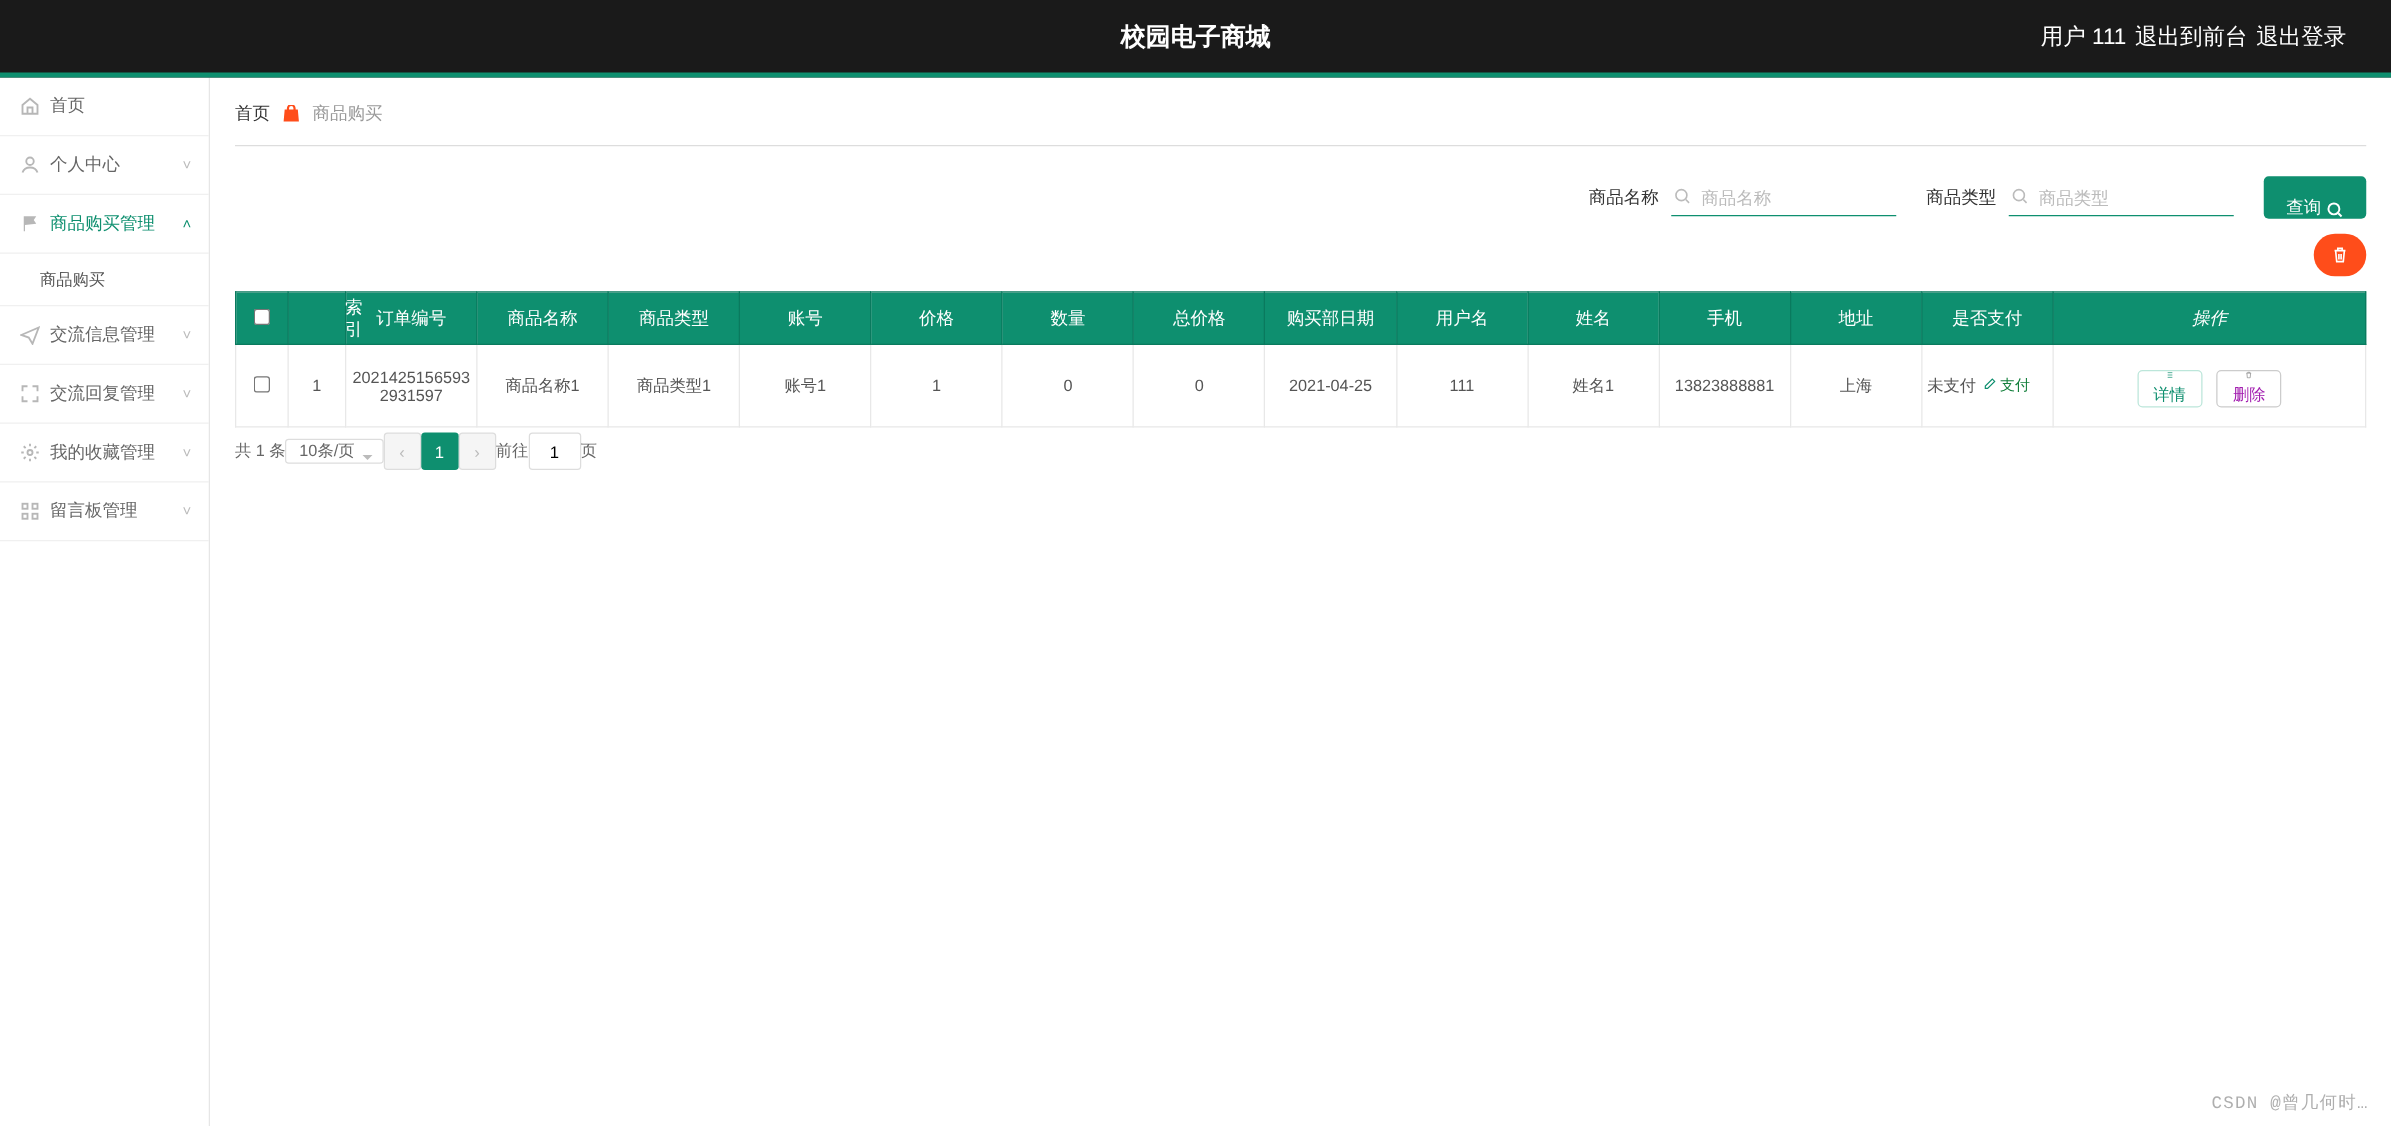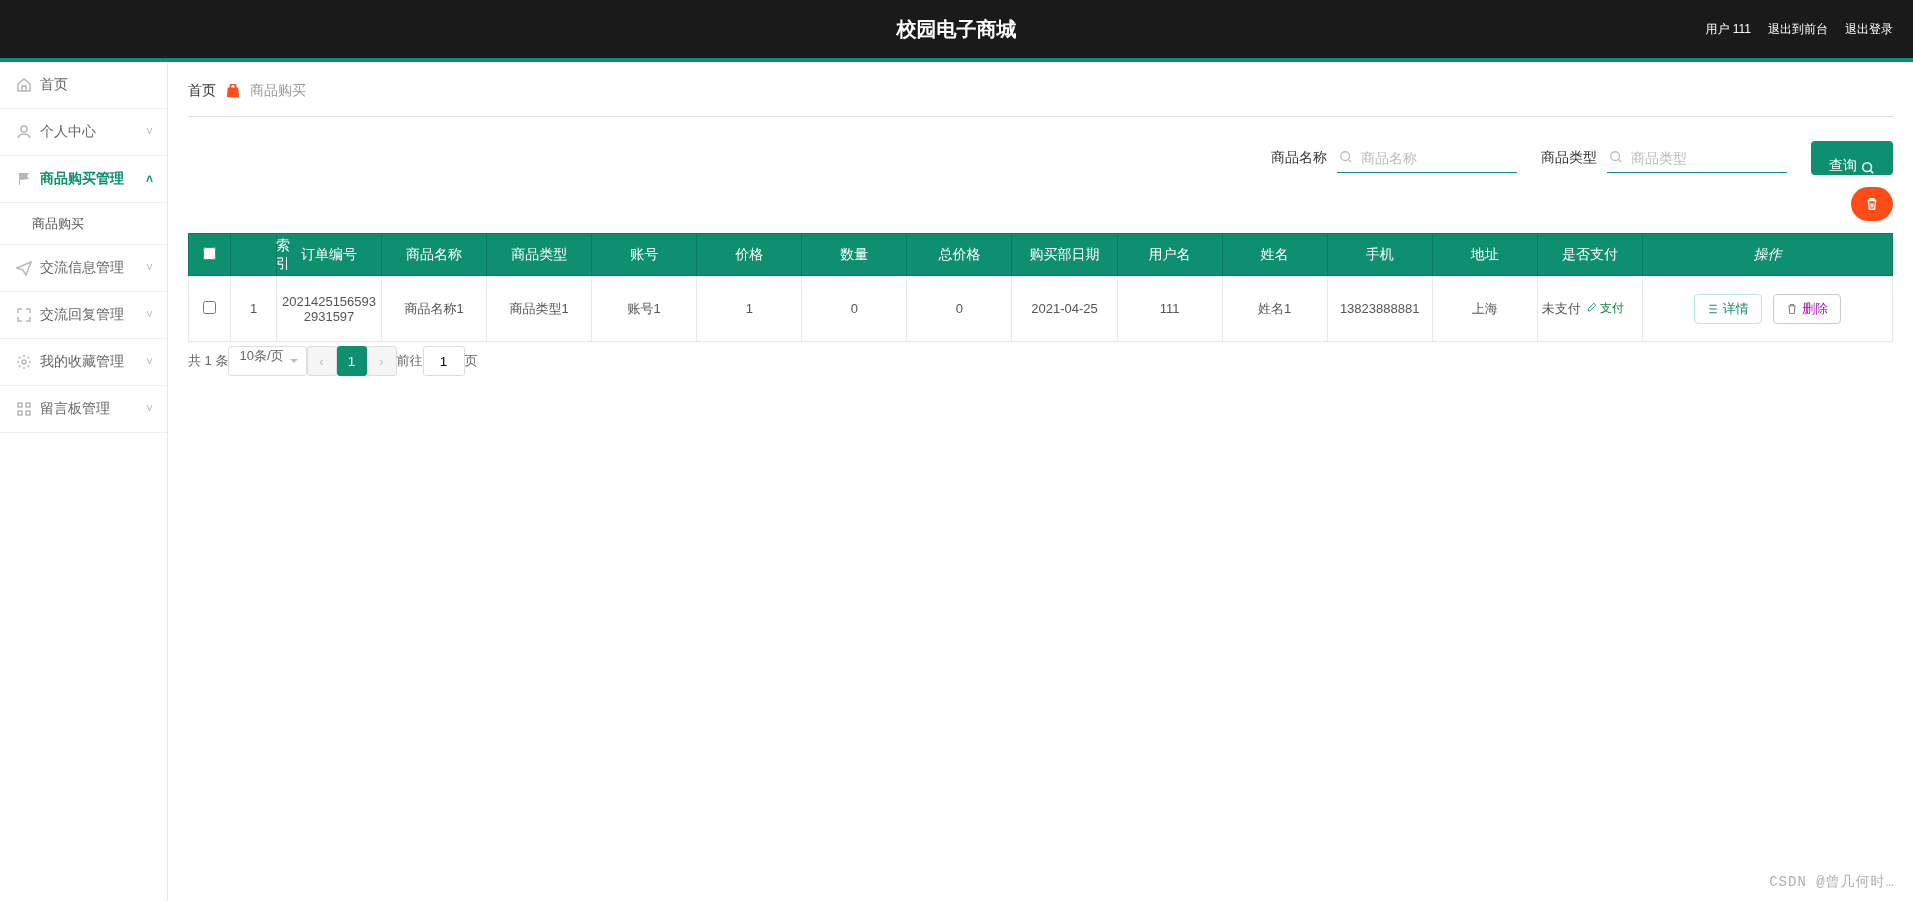--- a/index.html
+++ b/index.html
@@ -1,24 +1,24 @@
 <!DOCTYPE html>
 <html><head>
 <meta charset="utf-8">
 <style>
 * { box-sizing: border-box; margin: 0; padding: 0; }
 body { font-family: "Helvetica Neue", Helvetica, "PingFang SC", "Microsoft YaHei", Arial, sans-serif; font-size: 14px; color: #333; background: #fff; width: 1913px; }
 .header { background: #1a1a1a; height: 62px; display: flex; align-items: center; justify-content: center; position: relative; border-bottom: 4px solid #0e8f6f; }
 .header-title { color: #fff; font-size: 20px; font-weight: bold; }
-.header-right { position: absolute; right: 20px; display: flex; gap: 17px; color: #fff; font-size: 12px; }
+.header-right { position: absolute; right: 36px; display: flex; gap: 7px; color: #fff; font-size: 18px; }
 .header-right span { cursor: pointer; }
 .layout { display: flex; }
 .sidebar { width: 168px; background: #fff; border-right: 1px solid #e6e6e6; min-height: 839px; }
 .menu-item { display: flex; align-items: center; height: 47px; padding: 0 16px; color: #666; cursor: pointer; border-bottom: 1px solid #f0f0f0; font-size: 14px; position: relative; }
-.menu-item.open { color: #0e8f6f; font-weight: bold; }
+.menu-item.open { color: #0e8f6f; }
 .menu-item .mi-icon { width: 16px; height: 16px; margin-right: 8px; display: inline-block; opacity: 0.6; }
 .menu-item .chev { position: absolute; right: 14px; font-size: 12px; color: #bbb; }
 .menu-item.open .chev { color: #0e8f6f; }
 .submenu-item { height: 42px; display: flex; align-items: center; padding-left: 32px; font-size: 13px; color: #555; cursor: pointer; border-bottom: 1px solid #f0f0f0; }
 .main { flex: 1; padding: 20px 20px 0 20px; background: #fff; }
 .breadcrumb { display: flex; align-items: center; gap: 10px; font-size: 14px; padding-bottom: 16px; border-bottom: 1px solid #ddd; margin-bottom: 24px; }
 .breadcrumb .bc-home { color: #333; font-weight: 500; }
 .breadcrumb .bc-icon { color: #ff4d1a; font-size: 12px; }
 .breadcrumb .bc-current { color: #999; }
 .filter-row { display: flex; justify-content: flex-end; align-items: center; gap: 24px; margin-bottom: 12px; }
@@ -33,25 +33,25 @@
 .btn-delete-top { width: 42px; height: 34px; background: #ff4d1a; border: none; border-radius: 18px; color: #fff; cursor: pointer; display: flex; align-items: center; justify-content: center; }
 table.data { width: 100%; border-collapse: collapse; table-layout: fixed; }
 table.data th { background: #0e8f6f; color: #fff; font-weight: normal; font-size: 14px; height: 42px; border: 1px solid #0a7a5e; }
 table.data td { border: 1px solid #e8e8e8; height: 66px; text-align: center; font-size: 13px; color: #555; padding: 4px; word-break: break-all; }
 .th-check { width: 42px; }
 .col-idx { width: 46px; padding-left: 45px; }
 .col-op { width: 250px; font-style: italic; }
 input.chk { cursor: pointer; }
 .pay-cell { display: flex; flex-direction: row; gap: 6px; align-items: center; text-align: center; }
 .pay-link { color: #15803d; cursor: pointer; font-size: 12px; }
-.row-btn { border: 1px solid #ccc; background: #fff; border-radius: 4px; height: 30px; padding: 0 12px; margin: 0 4px; cursor: pointer; display: inline-flex; align-items: center; gap: 4px; font-size: 13px; }
+.row-btn { border: 1px solid #ccc; background: #fff; border-radius: 4px; height: 30px; padding: 0 12px; margin: 0 4px; cursor: pointer; display: inline-flex; align-items: center; gap: 4px; font-size: 13px; flex-direction: column; }
 .row-btn.detail { color: #0e8f6f; border-color: #bce6da; }
 .row-btn.del { color: #a21caf; }
 .pager { display: flex; align-items: center; margin-top: 4px; font-size: 13px; color: #666; }
-.pager-sel { border: 1px solid #ddd; height: 30px; padding: 0 22px 0 10px; border-radius: 3px; background: #fff; position: relative; display: flex; align-items: flex-start; cursor: pointer; }
+.pager-sel { border: 1px solid #ddd; height: 20px; padding: 0 22px 0 10px; border-radius: 3px; background: #fff; position: relative; display: flex; align-items: flex-start; cursor: pointer; }
 .pager-sel::after { content: ''; position: absolute; right: 8px; top: 12px; border: 4px solid transparent; border-top-color: #bbb; }
 .pager-btn { width: 30px; height: 30px; border: 1px solid #ddd; background: #f5f5f5; border-radius: 3px; color: #bbb; cursor: pointer; }
 .pager-num { width: 30px; height: 30px; border: none; background: #0e8f6f; color: #fff; border-radius: 3px; cursor: pointer; }
 .pager-goto-input { width: 42px; height: 30px; border: 1px solid #ddd; border-radius: 3px; text-align: center; }
 .watermark { position: fixed; right: 18px; bottom: 10px; font-size: 14px; color: rgba(120,120,120,0.6); font-family: Liberation Mono, monospace; letter-spacing: 1px; }
 svg { display: block; }
 </style>
 </head>
 <body>
 

